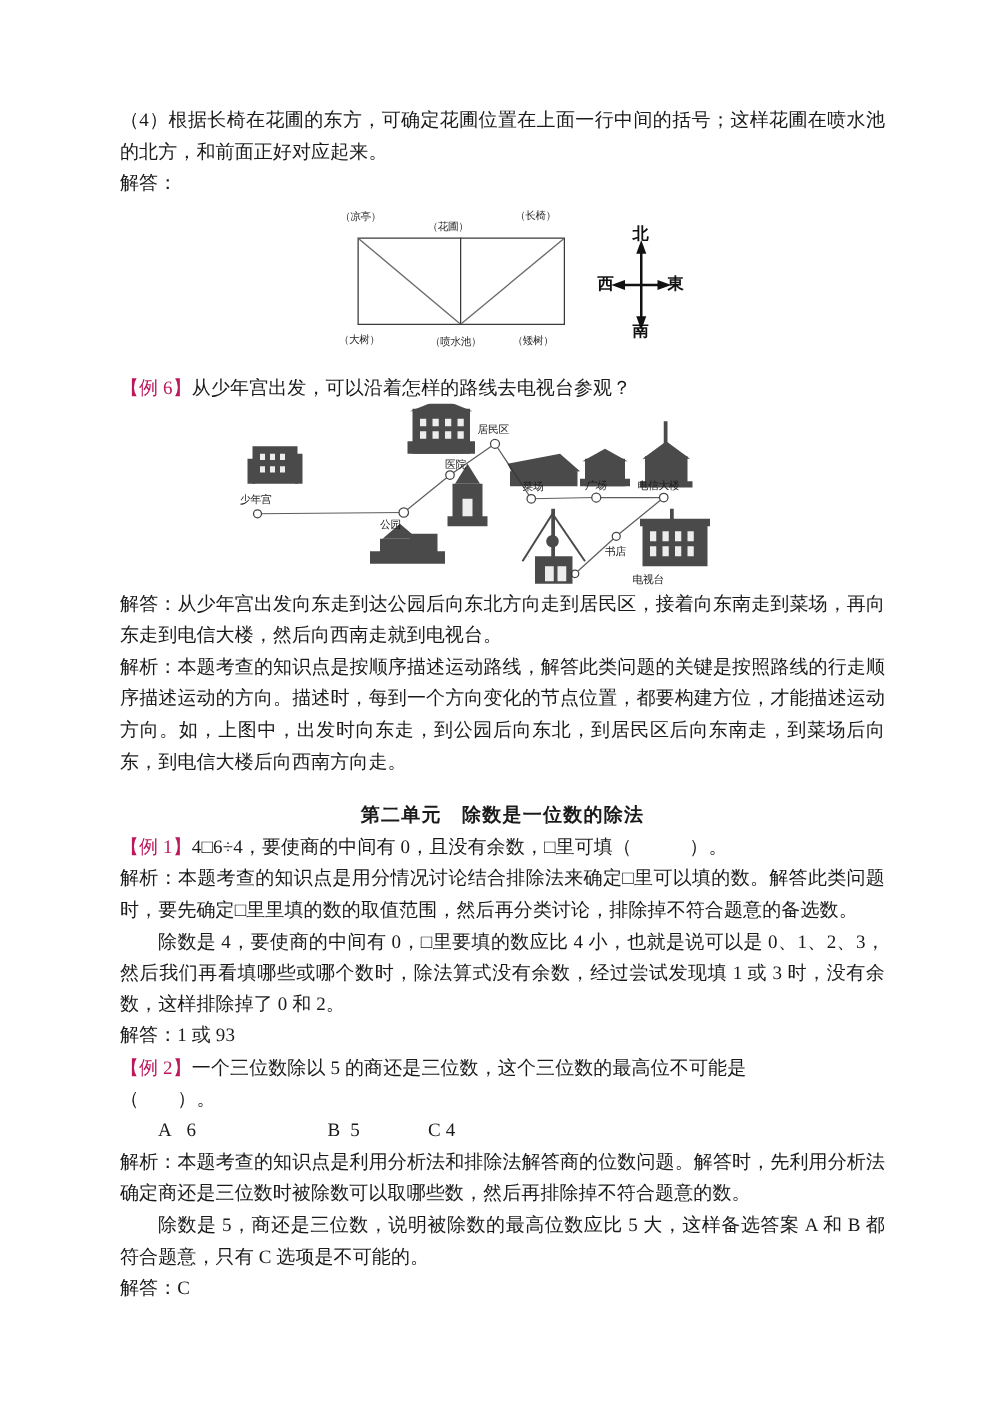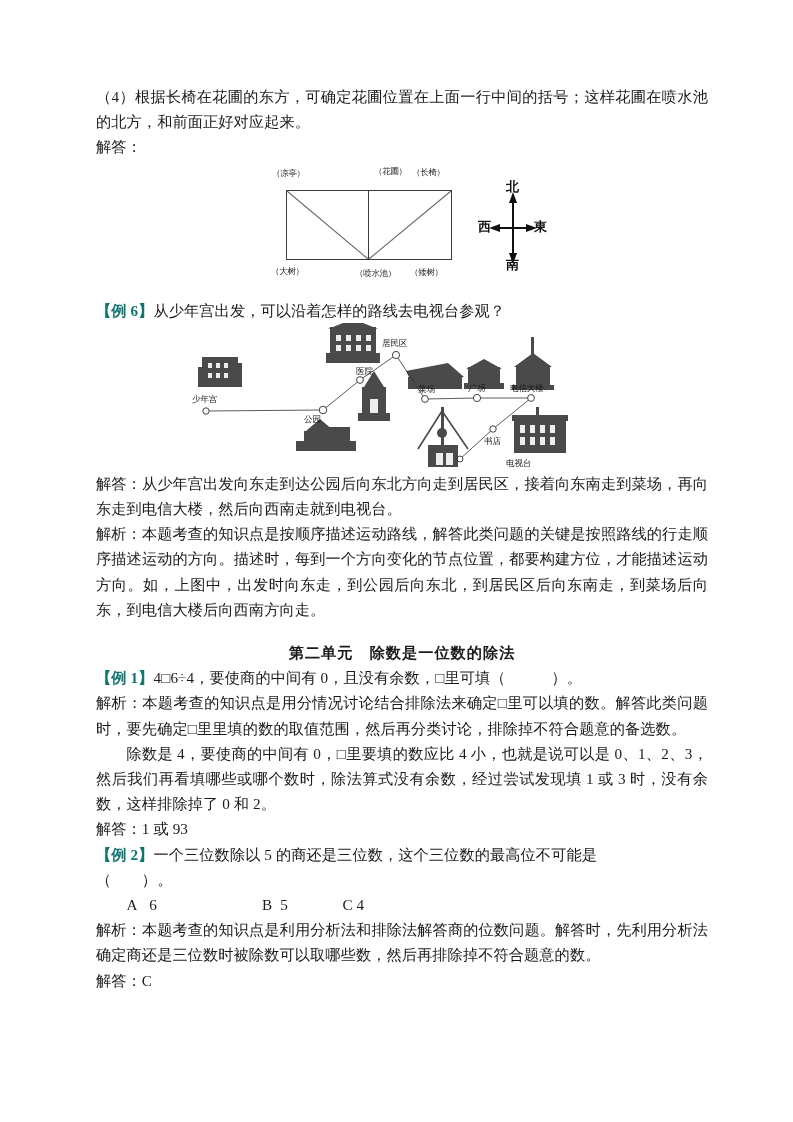--- a/index.html
+++ b/index.html
@@ -34,22 +34,22 @@
     font-size: 15.2px;
     line-height: 25.2px;
     text-align: justify;
     text-justify: inter-ideograph;
     letter-spacing: 0.1px;
   }
   p.indent2 {
     text-indent: 2em;
   }
   .ex-tag {
-    color: #0f766e;
-    font-weight: bold;
+    color: #be185d;
+    font-weight: normal;
   }
   .center-heading {
     margin: 0;
     text-align: center;
     font-size: 15.2px;
     line-height: 25.2px;
     font-weight: bold;
     letter-spacing: 1px;
   }
   .spacer-lg { height: 18px; }
@@ -97,24 +97,24 @@
     position: absolute;
     font-size: 8.5px;
     line-height: 10px;
     color: #2b2b2b;
     white-space: nowrap;
     font-family: "Liberation Sans", sans-serif;
     letter-spacing: -0.3px;
     filter: blur(0.25px);
   }
   .lbl-top-a { left: 8px;   top: 6px; }
-  .lbl-top-b { left: 78px;  top: 4px; margin-left: 32px; }
+  .lbl-top-b { left: 78px;  top: 14px; }
   .lbl-top-c { left: 148px; top: 5px; }
   .lbl-bot-a { left: 7px;   top: 104px; }
-  .lbl-bot-b { left: 91px;  top: 106px; }
+  .lbl-bot-b { left: 80px;  top: 106px; }
   .lbl-bot-c { left: 146px; top: 105px; }
 
   .compass {
     position: absolute;
     left: 212px;
     top: 16px;
     width: 74px;
     height: 100px;
   }
   .compass .cdir {
@@ -358,17 +358,18 @@
     <p class="para">解答：1 或 93</p>
 
     <p class="para">
       <span class="ex-tag">【例 2】</span><span>一个三位数除以 5 的商还是三位数，这个三位数的最高位不可能是</span>
     </p>
     <p class="para">（　　）。</p>
     <p class="para" style="text-indent:2em;">
       <span>A</span><span>&nbsp;&nbsp;&nbsp;</span><span>6</span><span>&nbsp;&nbsp;&nbsp;&nbsp;&nbsp;&nbsp;&nbsp;&nbsp;&nbsp;&nbsp;&nbsp;&nbsp;&nbsp;&nbsp;&nbsp;&nbsp;&nbsp;&nbsp;&nbsp;&nbsp;&nbsp;&nbsp;&nbsp;&nbsp;&nbsp;&nbsp;&nbsp;</span><span>B</span><span>&nbsp;&nbsp;</span><span>5</span><span>&nbsp;&nbsp;&nbsp;&nbsp;&nbsp;&nbsp;&nbsp;&nbsp;&nbsp;&nbsp;&nbsp;&nbsp;&nbsp;&nbsp;</span><span>C</span><span>&nbsp;</span><span>4</span>
     </p>
     <p class="para">解析：本题考查的知识点是利用分析法和排除法解答商的位数问题。解答时，先利用分析法确定商还是三位数时被除数可以取哪些数，然后再排除掉不符合题意的数。</p>
+    <p class="para indent2">除数是 5，商还是三位数，说明被除数的最高位数应比 5 大，这样备选答案 A 和 B 都符合题意，只有 C 选项是不可能的。</p>
     <p class="para">解答：C</p>
 
     <div class="bottom-pad"></div>
   </div>
 </div>
 
 </body></html>

